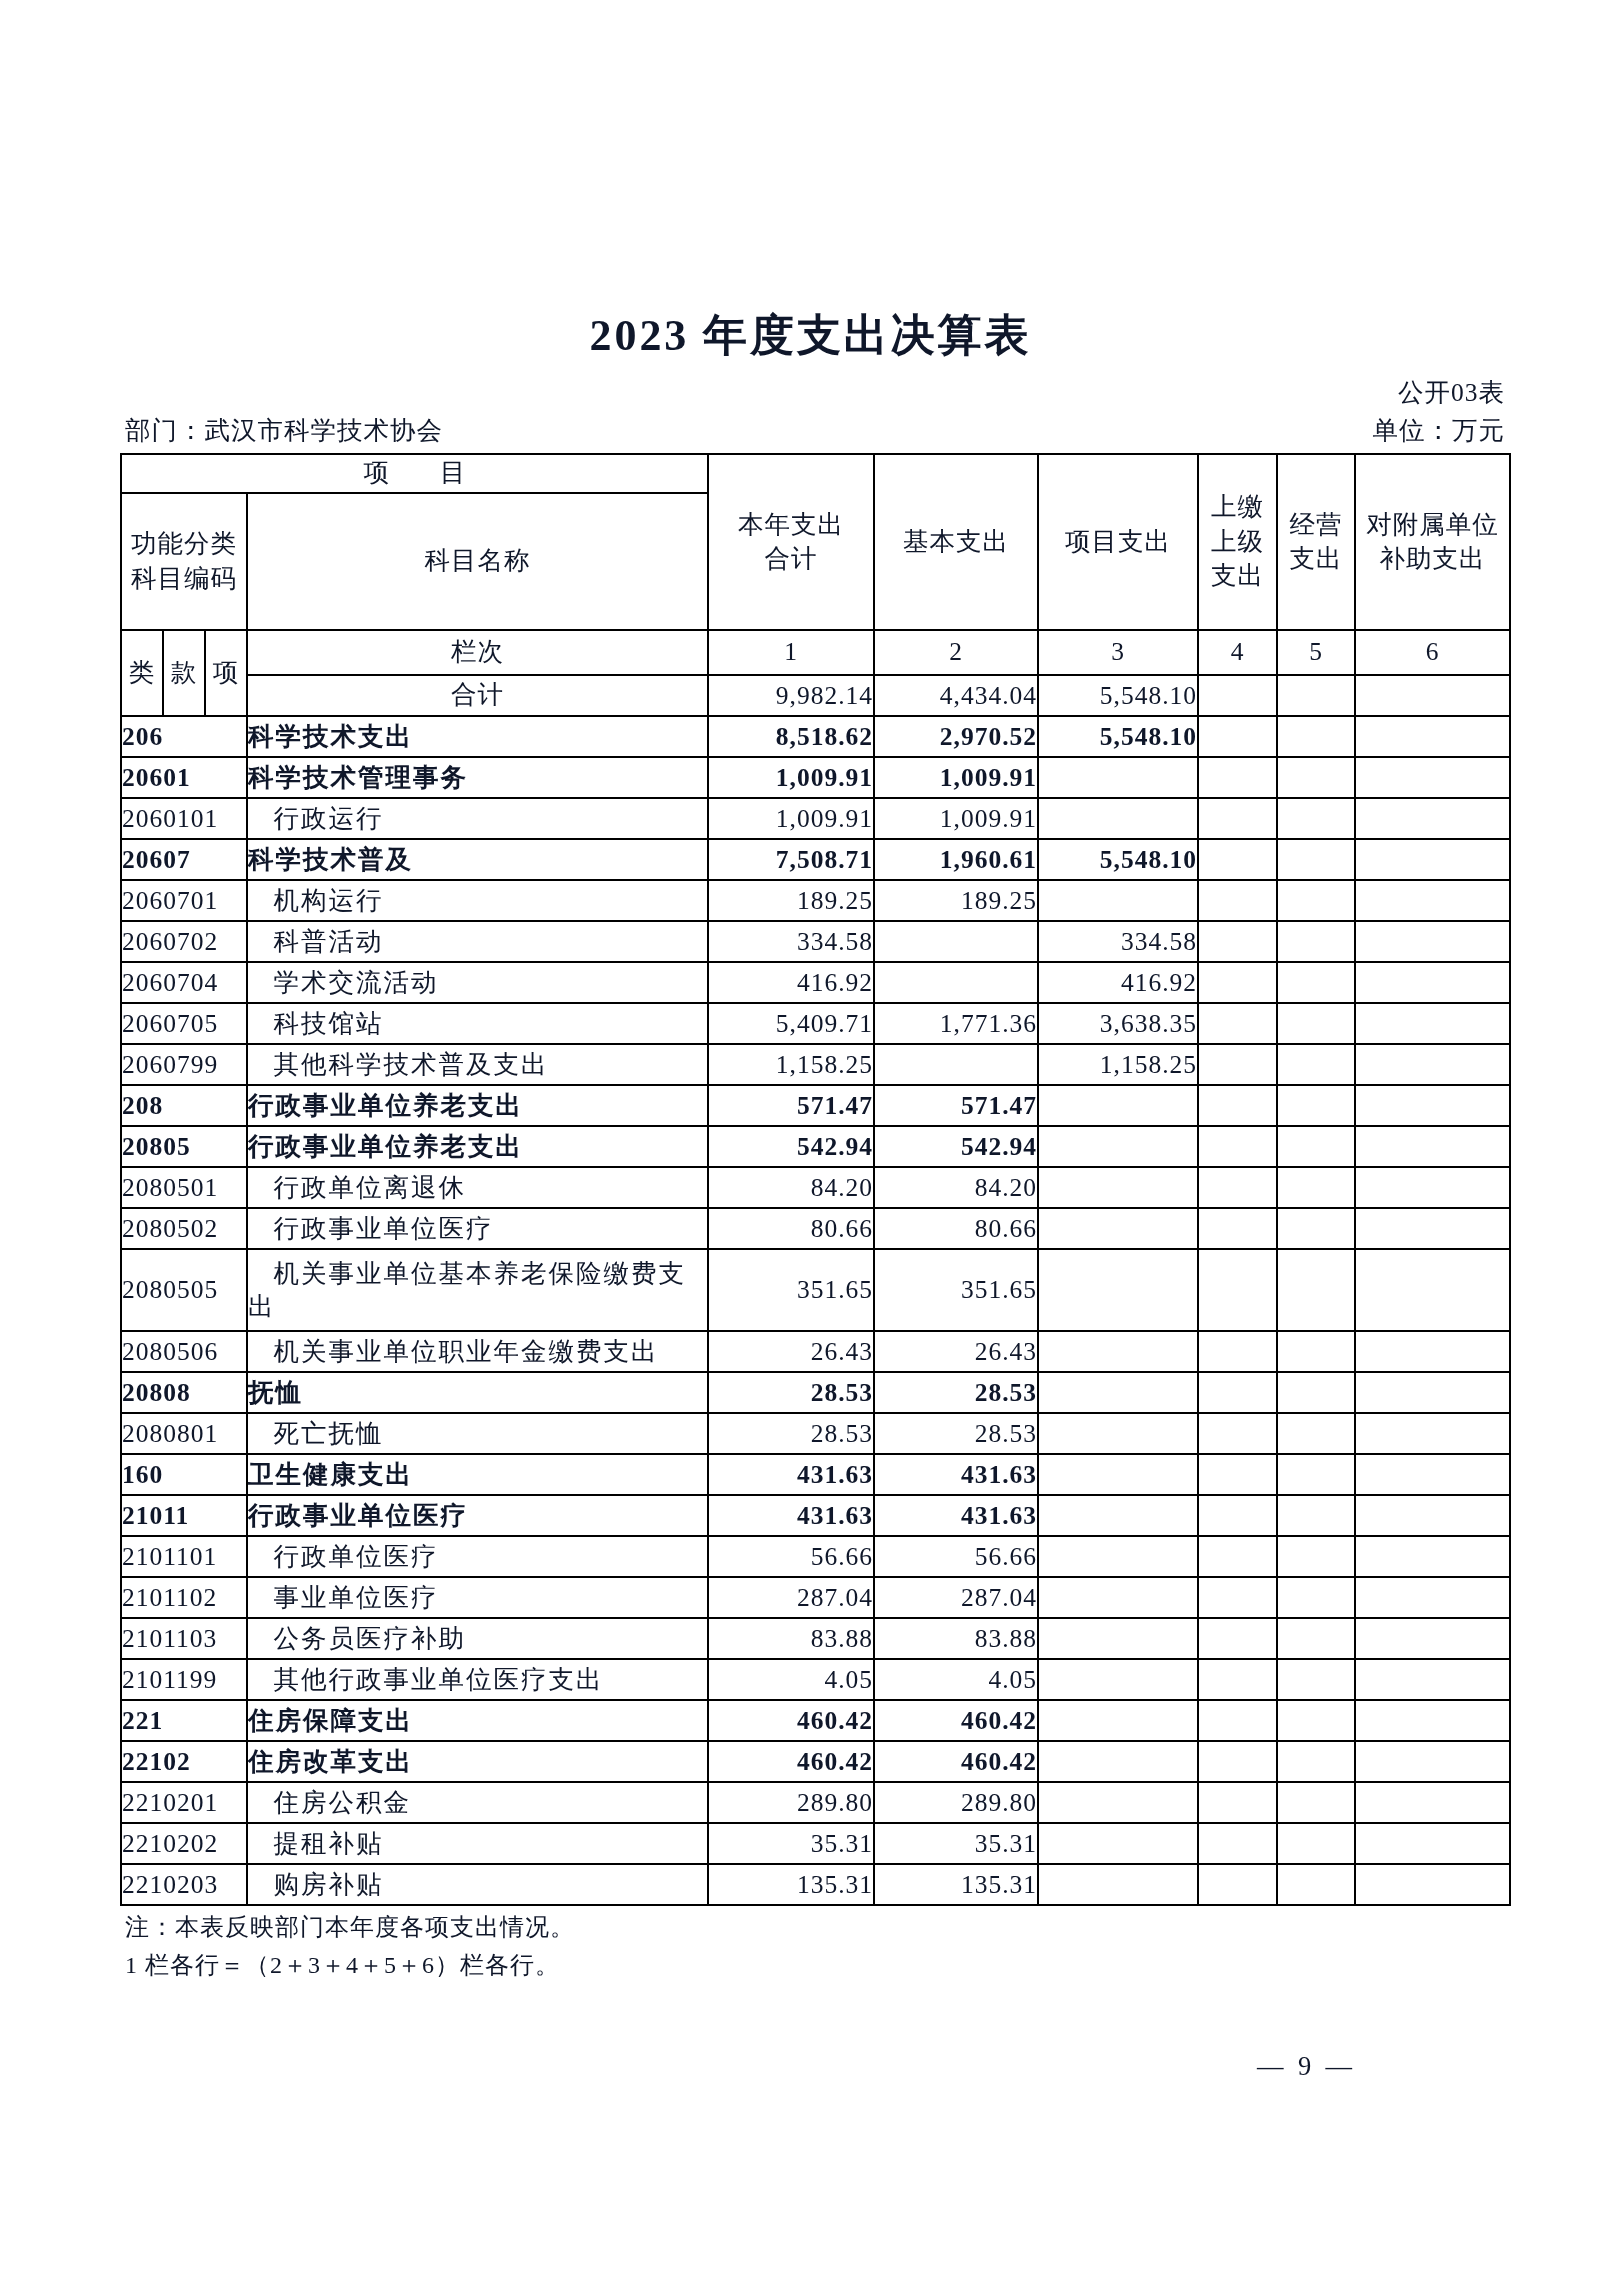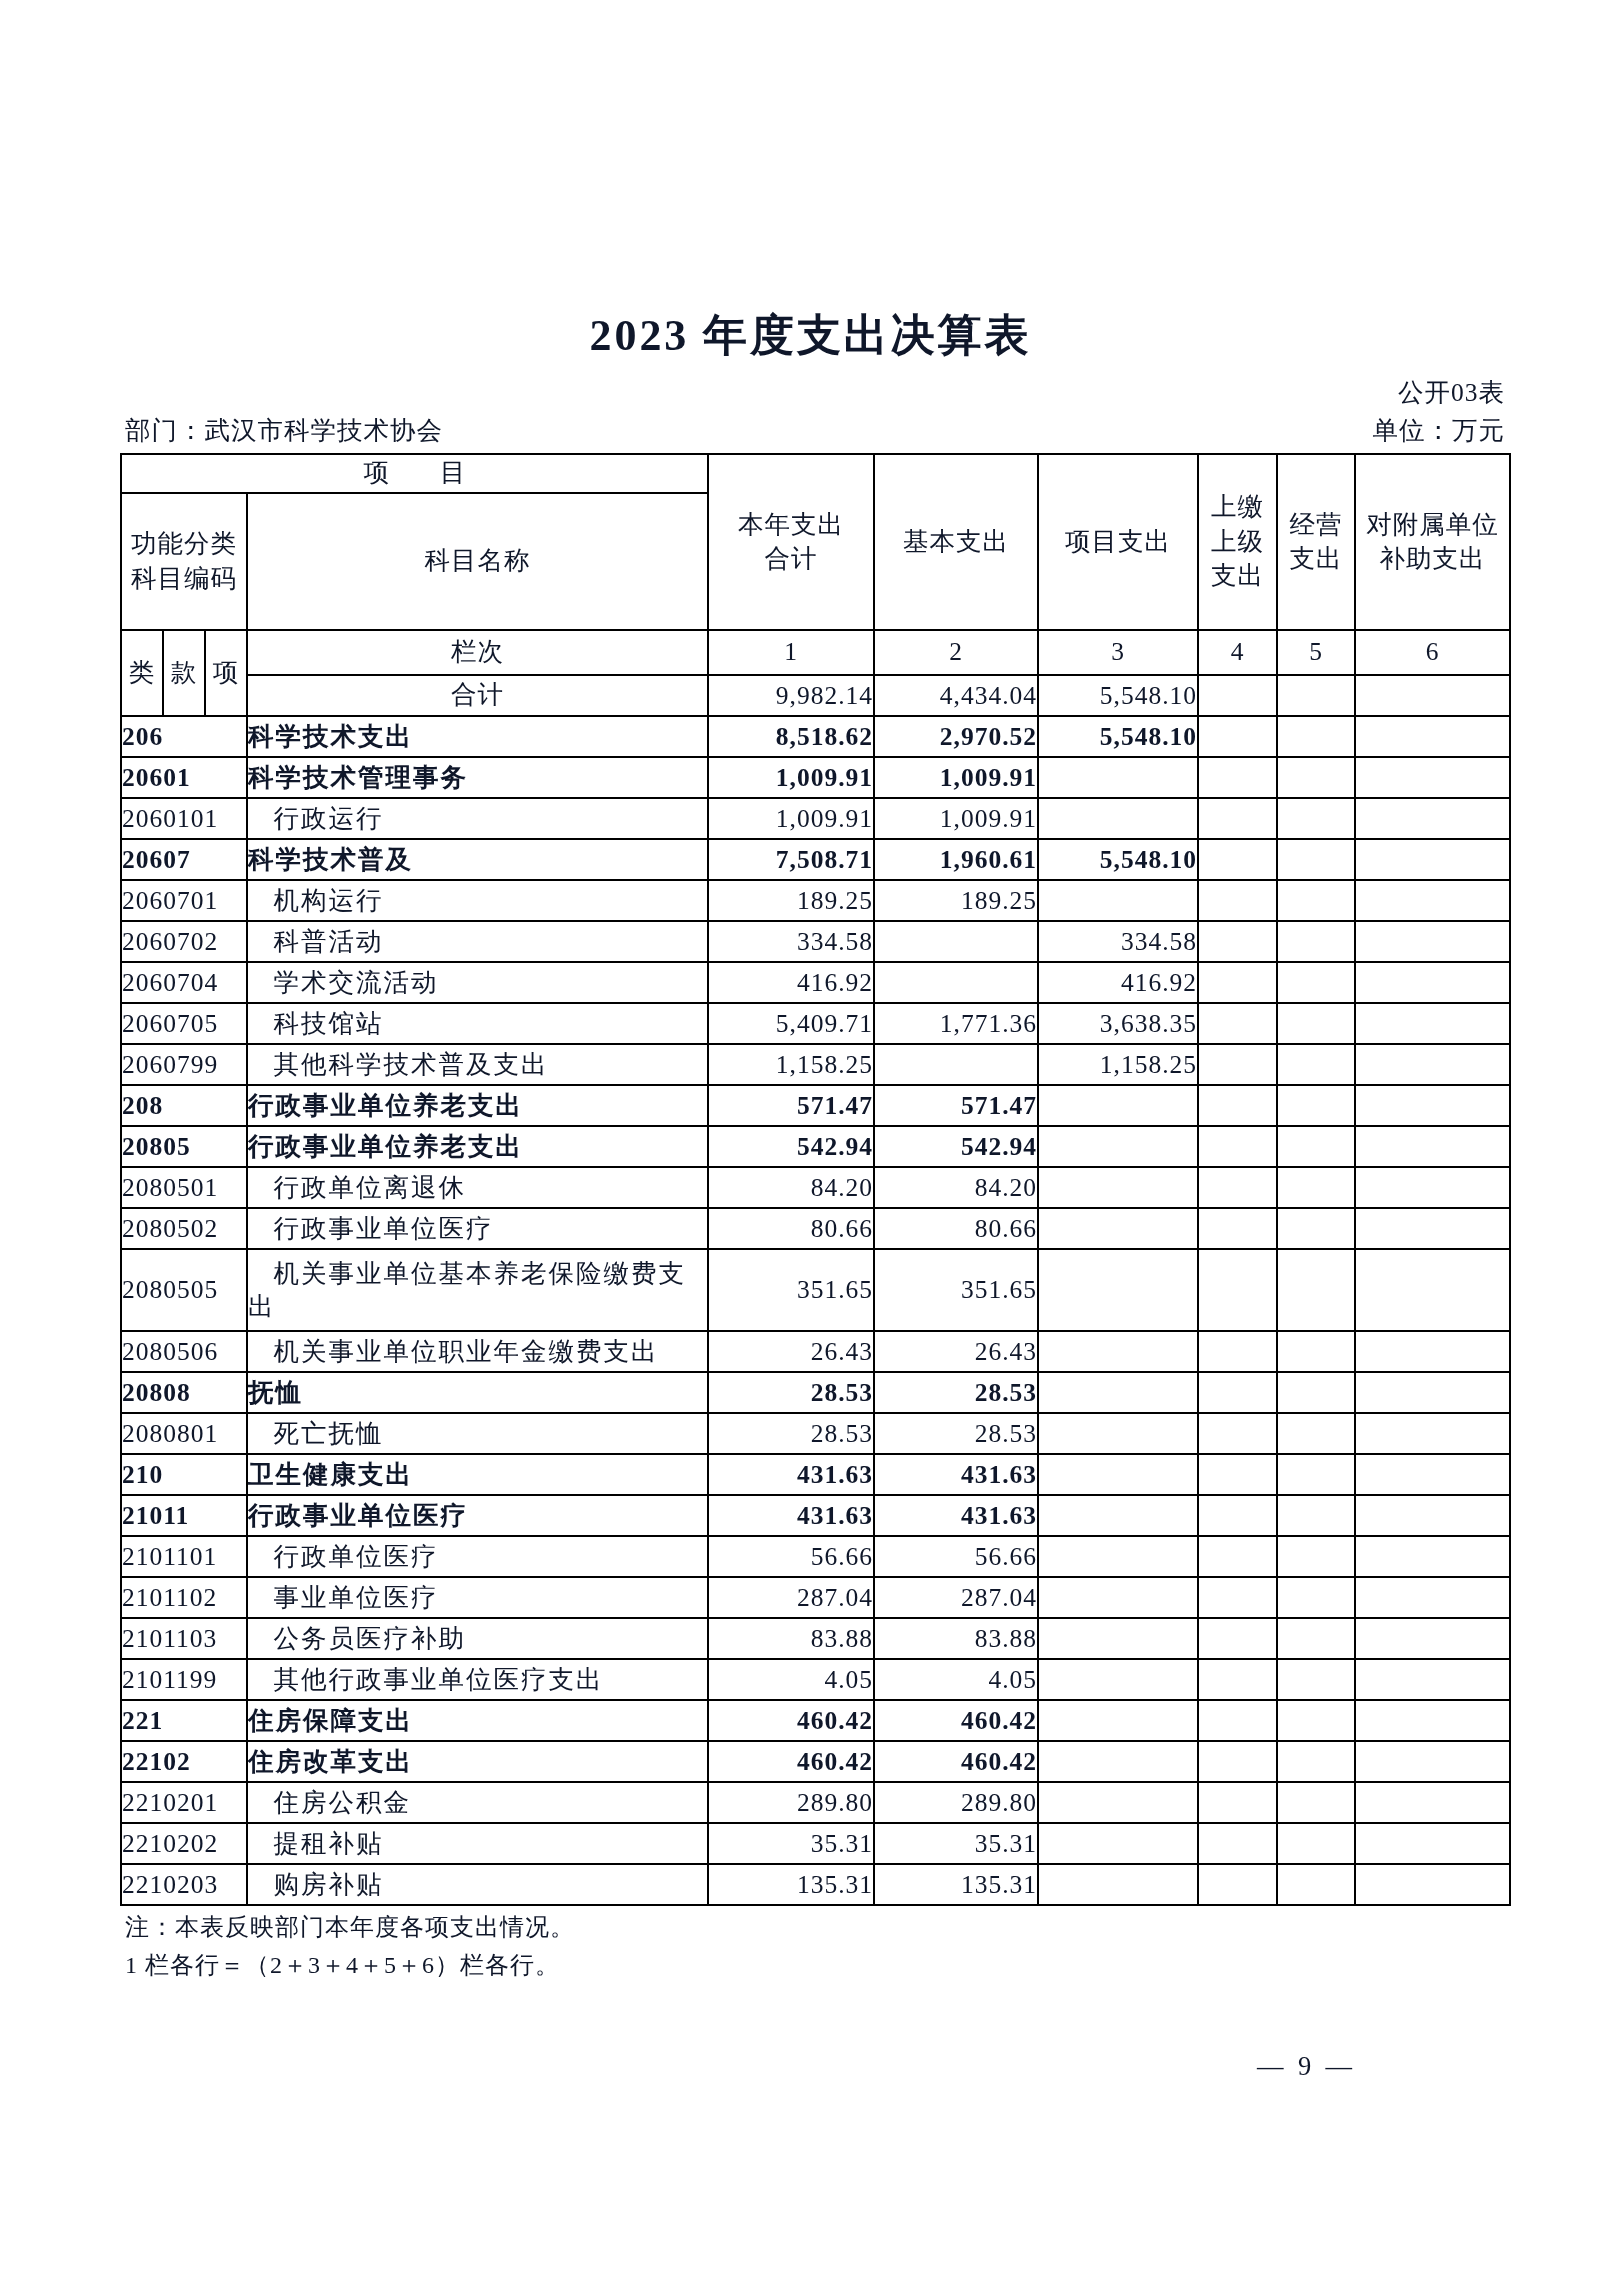--- a/index.html
+++ b/index.html
@@ -344,21 +344,21 @@
     <td class="code" colspan="3">2080801</td>
     <td class="name sub">死亡抚恤</td>
     <td class="num">28.53</td>
     <td class="num">28.53</td>
     <td class="num"></td>
     <td class="num"></td>
     <td class="num"></td>
     <td class="num"></td>
   </tr>
           <tr class="b">
-    <td class="code" colspan="3">210</td>
+    <td class="code" colspan="3">160</td>
     <td class="name">卫生健康支出</td>
     <td class="num">431.63</td>
     <td class="num">431.63</td>
     <td class="num"></td>
     <td class="num"></td>
     <td class="num"></td>
     <td class="num"></td>
   </tr>
           <tr class="b">
     <td class="code" colspan="3">21011</td>

